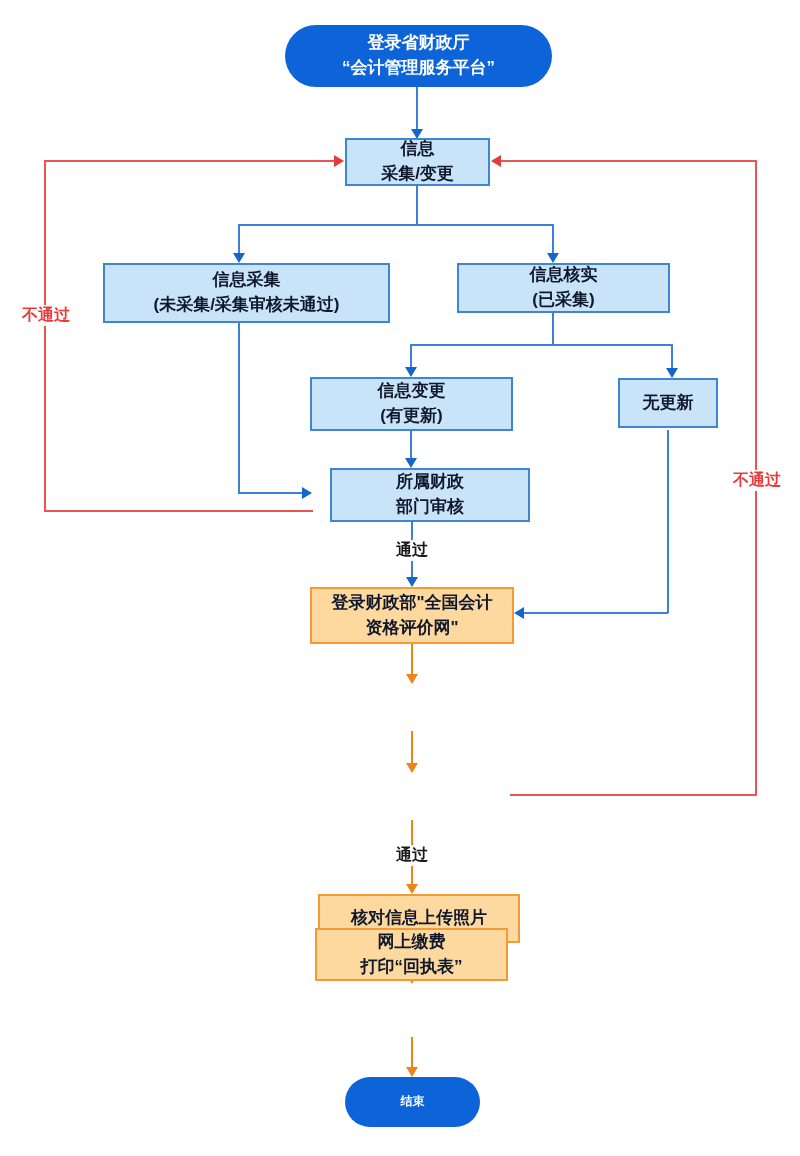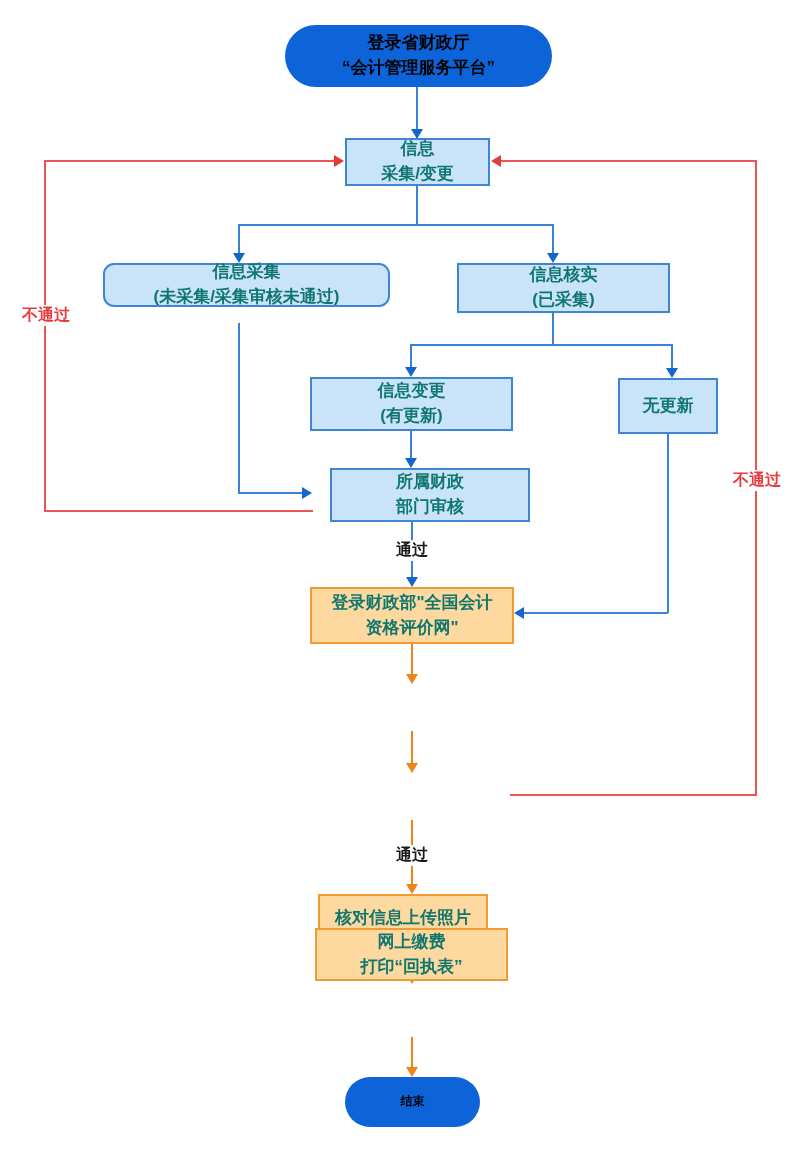--- a/index.html
+++ b/index.html
@@ -4,23 +4,23 @@
 <style>
   html,body { margin:0; padding:0; background:#ffffff; }
   .canvas {
     position:relative; width:800px; height:1156px; background:#ffffff;
     font-family:"Liberation Sans","DejaVu Sans",sans-serif; overflow:hidden;
   }
   .node {
     position:absolute; box-sizing:border-box;
     display:flex; align-items:center; justify-content:center;
     text-align:center; font-weight:bold; white-space:pre-line;
-    color:#0f766e; z-index:3; line-height:1.45;
+    color:#0f172a; z-index:3; line-height:1.45;
   }
-  .blue-pill { background:#0d63d8; color:#000000; border-radius:31px; font-size:17px; }
+  .blue-pill { background:#0d63d8; color:#ffffff; border-radius:31px; font-size:17px; }
   .lightblue { background:#c9e3f9; border:2px solid #3f86d2; font-size:17px; }
   .orange    { background:#fdd9a0; border:2px solid #f29b35; font-size:17px; }
   .line { position:absolute; z-index:1; }
   .blue-l   { background:#3a82d8; }
   .orange-l { background:#f08418; }
   .red-l    { background:#ea5455; }
   .arrow { position:absolute; width:0; height:0; z-index:2; }
   .arr-down-blue   { border-left:6px solid transparent; border-right:6px solid transparent; border-top:10px solid #1565cc; }
   .arr-right-blue  { border-top:6px solid transparent; border-bottom:6px solid transparent; border-left:10px solid #1565cc; }
   .arr-left-blue   { border-top:6px solid transparent; border-bottom:6px solid transparent; border-right:10px solid #1565cc; }
@@ -38,40 +38,40 @@
 <body>
 
 <div class="canvas">
 
   <div class="node blue-pill" style="left:285px;top:25px;width:267px;height:62px;">登录省财政厅
 “会计管理服务平台”</div>
 
   <div class="node lightblue" style="left:345px;top:138px;width:145px;height:48px;">信息
 采集/变更</div>
 
-  <div class="node lightblue" style="left:103px;top:263px;width:287px;height:44px;border-radius:11px;">信息采集
+  <div class="node lightblue" style="left:103px;top:263px;width:287px;height:60px;">信息采集
 (未采集/采集审核未通过)</div>
 
   <div class="node lightblue" style="left:457px;top:263px;width:213px;height:50px;">信息核实
 (已采集)</div>
 
   <div class="node lightblue" style="left:310px;top:377px;width:203px;height:54px;">信息变更
 (有更新)</div>
 
-  <div class="node lightblue" style="left:618px;top:378px;width:100px;height:56px;">无更新</div>
+  <div class="node lightblue" style="left:618px;top:378px;width:100px;height:50px;">无更新</div>
 
   <div class="node lightblue" style="left:313px;top:468px;width:200px;height:54px;margin-left:17px;">所属财政
 部门审核</div>
 
   <div class="node orange" style="left:310px;top:587px;width:204px;height:57px;">登录财政部"全国会计
 资格评价网"</div>
 
 
 
-  <div class="node orange" style="left:318px;top:894px;width:170px;height:49px;">核对信息上传照片</div>
+  <div class="node orange" style="left:318px;top:894px;width:202px;height:49px;">核对信息上传照片</div>
 
   <div class="node orange" style="left:315px;top:928px;width:193px;height:53px;">网上缴费
 打印“回执表”</div>
 
   <div class="node blue-pill" style="left:345px;top:1077px;width:135px;height:50px;border-radius:25px;font-size:12px;">结束</div>
 
   <div class="line blue-l" style="left:416px;top:87px;width:2px;height:43px;"></div>
   <div class="arrow arr-down-blue" style="left:411px;top:129px;"></div>
 
   <div class="line blue-l" style="left:416px;top:186px;width:2px;height:38px;"></div>

